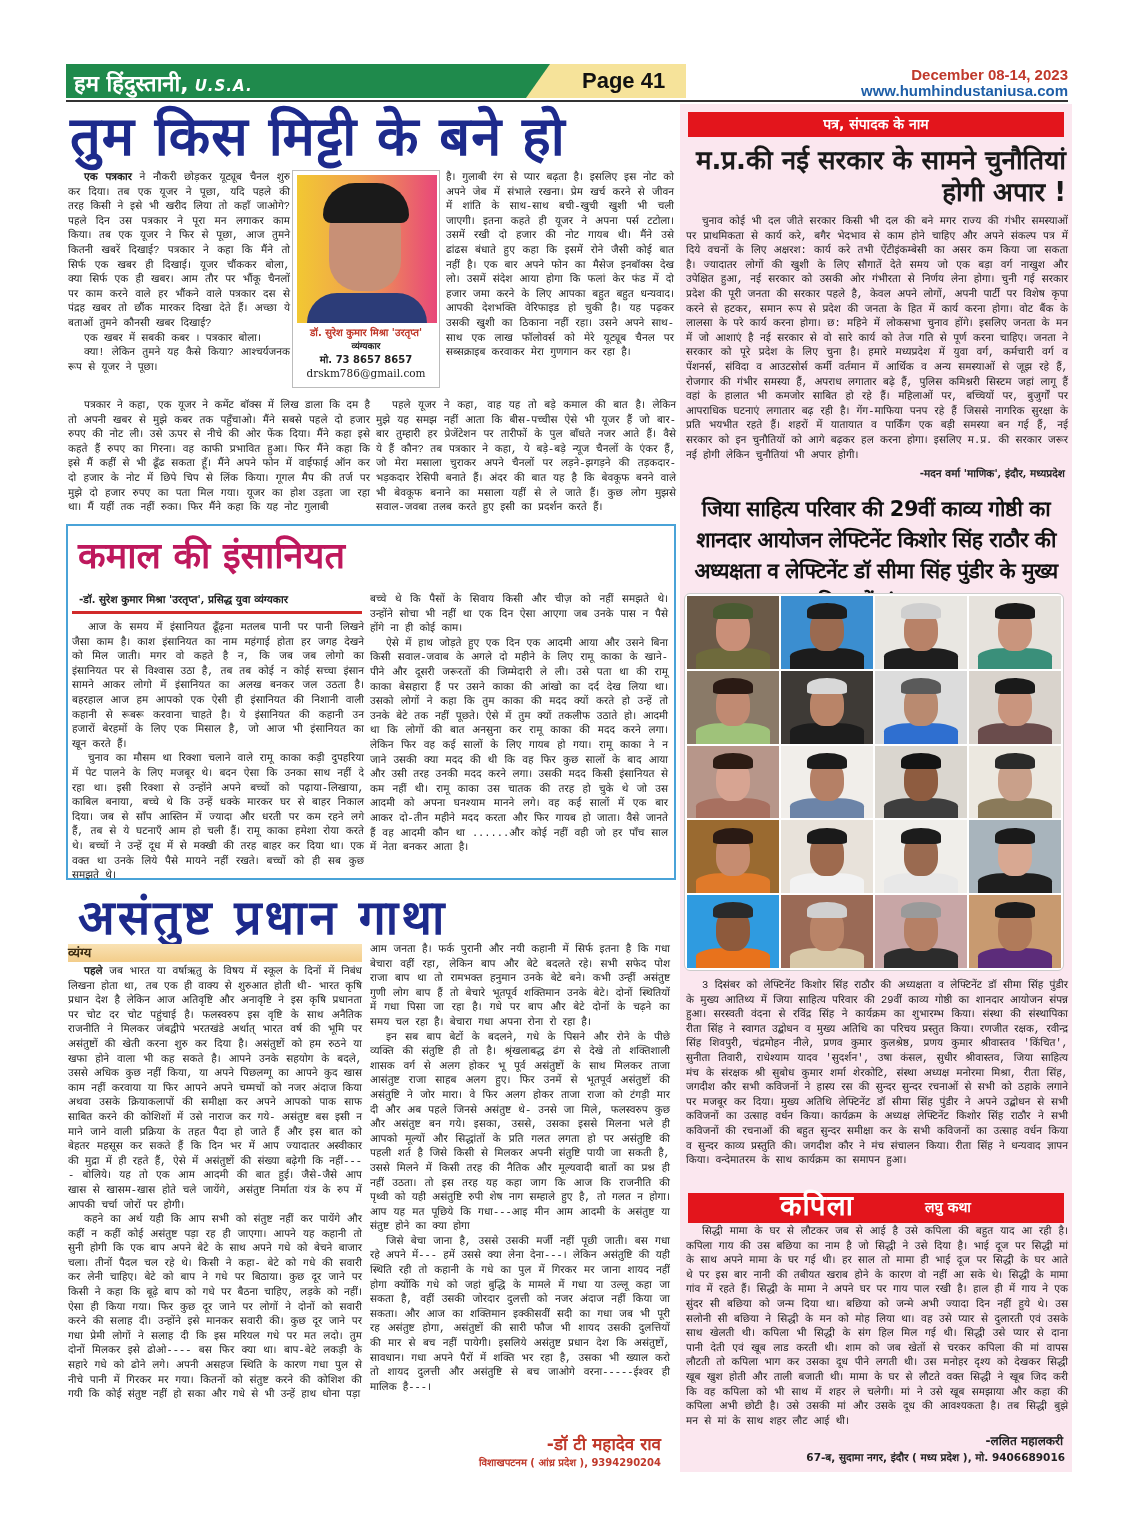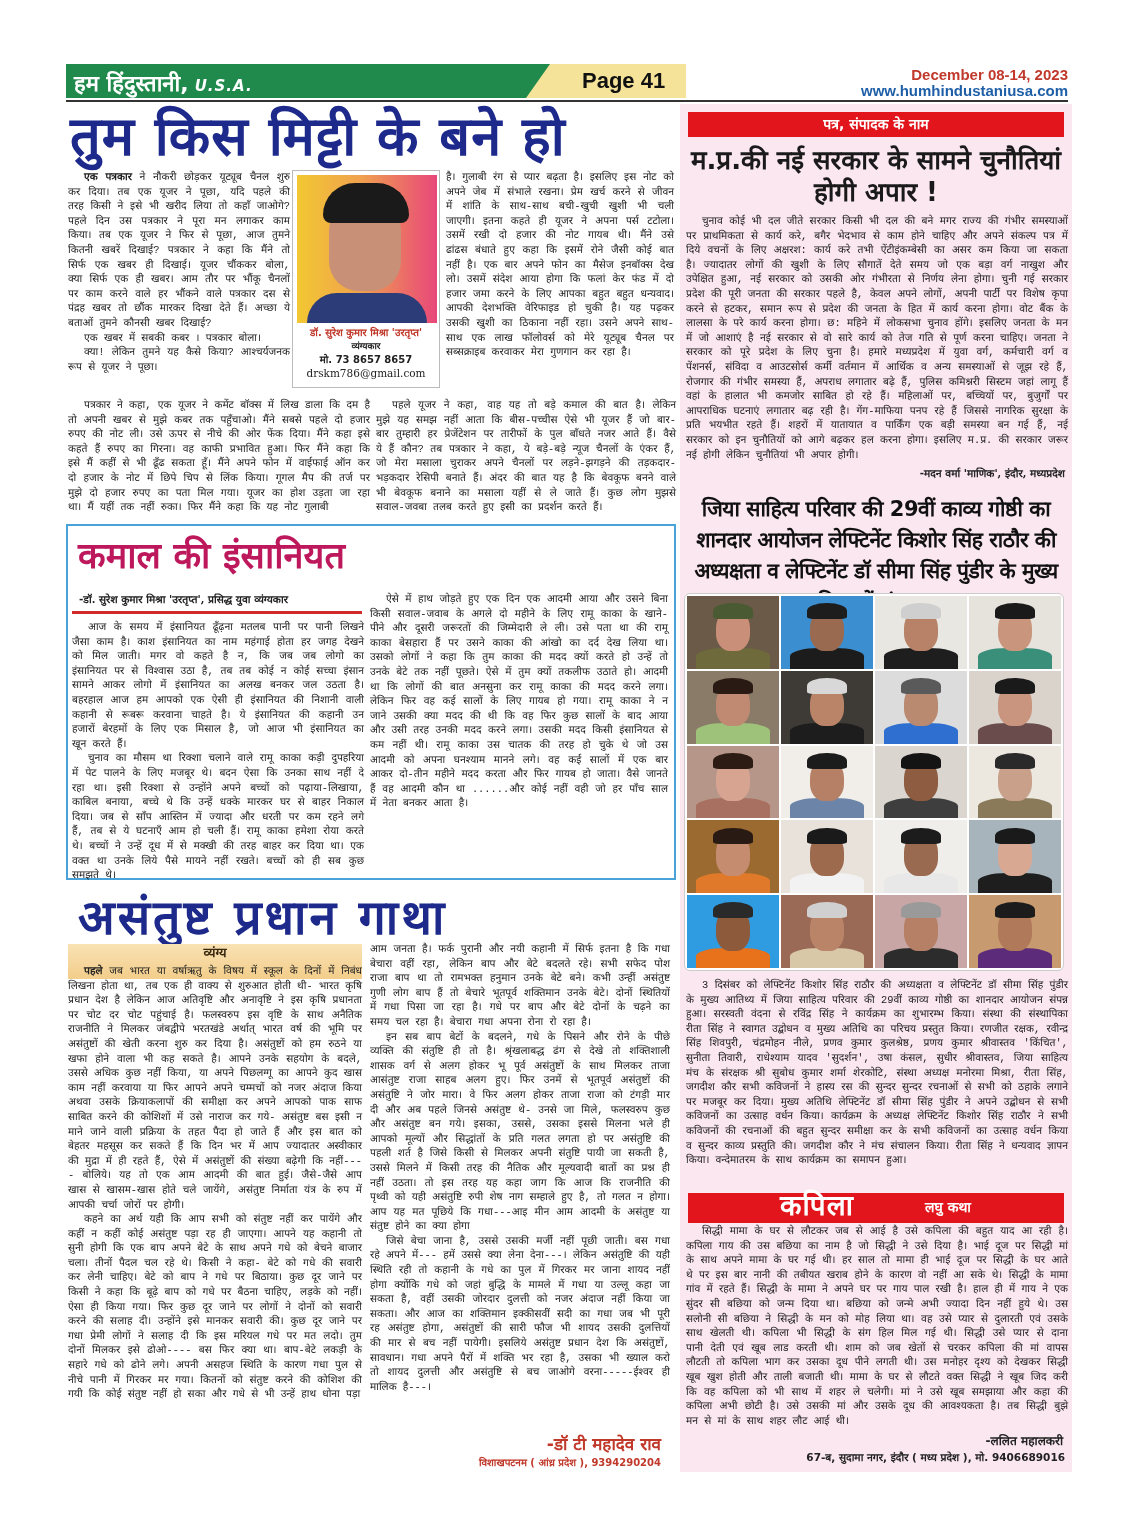--- a/index.html
+++ b/index.html
@@ -45,30 +45,30 @@
   #a1-bottom-r { left: 376px; top: 398px; width: 300px; }
 
   
   #a2-box { left: 66px; top: 524px; width: 610px; height: 356px; border: 2px solid #4aa3d8; }
   #a2-byline { left: 72px; top: 592px; font-size: 10.5px; font-weight: bold; color: #222; white-space: nowrap; font-family: "DejaVu Serif", serif; margin-left: 7px; }
   #a2-redbar { left: 72px; top: 611px; width: 290px; height: 3px; background: #d12a2a; }
   #a2-col1 { left: 72px; top: 620px; width: 292px; }
   #a2-col2 { left: 370px; top: 592px; width: 298px; }
 
   
-  #a3-tag { left: 68px; top: 944px; width: 294px; height: 35px; background: linear-gradient(#f9e2b4, #f3cd8a); text-align: center; font-size: 13px; font-weight: bold; color: #3a2a10; line-height: 17px; }
+  #a3-tag { left: 68px; top: 944px; width: 294px; height: 18px; background: linear-gradient(#f9e2b4, #f3cd8a); text-align: left; font-size: 13px; font-weight: bold; color: #3a2a10; line-height: 17px; }
   #a3-col1 { left: 68px; top: 964px; width: 294px; }
   #a3-col2 { left: 370px; top: 942px; width: 300px; }
   #a3-author { right: 474px; top: 1432px; font-size: 17px; font-weight: bold; color: #c0392b; white-space: nowrap; }
   #a3-loc { right: 474px; top: 1455px; font-size: 10px; font-weight: bold; color: #c0392b; white-space: nowrap; }
 
   
   #right-bg { left: 680px; top: 104px; width: 392px; height: 1368px; background: #fbe7ef; }
   #r-section-bar { left: 688px; top: 112px; width: 376px; height: 25px; background: #e3151c; color: #fff; text-align: center; font-size: 14px; font-weight: bold; line-height: 25px; }
-  #r-headline { left: 686px; top: 144px; width: 380px; text-align: center; font-size: 26px; line-height: 32px; font-weight: bold; color: #1a1a1a; }
+  #r-headline { left: 686px; top: 144px; width: 380px; text-align: right; font-size: 26px; line-height: 32px; font-weight: bold; color: #1a1a1a; }
   #r-letter { left: 686px; top: 214px; width: 382px; }
   #r-letter-sign { right: 70px; top: 466px; font-size: 10.5px; font-weight: bold; white-space: nowrap; font-family: "DejaVu Serif", serif; }
   #r-event-headline { left: 684px; top: 494px; width: 384px; font-size: 21px; line-height: 31px; font-weight: bold; color: #111; text-align: center; letter-spacing: -0.5px; }
   #r-grid { left: 684px; top: 593px; width: 380px; height: 378px; border: 1px solid #ccc; border-radius: 6px; background: #fff; padding: 2px; display: grid; grid-template-columns: repeat(4, 1fr); grid-template-rows: repeat(5, 1fr); gap: 2px; }
   .tile { position: relative; overflow: hidden; }
   .tile .face { position: absolute; left: 50%; top: 18%; width: 38%; height: 58%; margin-left: -19%; border-radius: 45% 45% 40% 40%; }
   .tile .hair { position: absolute; left: 50%; top: 10%; width: 44%; height: 22%; margin-left: -22%; border-radius: 50% 50% 15% 15%; }
   .tile .body { position: absolute; left: 10%; bottom: 0; width: 80%; height: 28%; border-radius: 40% 40% 0 0; }
   #r-caption { left: 686px; top: 978px; width: 382px; }
   #r-kapila-bar { left: 688px; top: 1193px; width: 376px; height: 30px; background: #e3151c; }
@@ -120,20 +120,21 @@
 
 <div class="abs" id="a2-box"></div>
 <div class="abs headline" id="h2">कमाल की इंसानियत</div>
 <div class="abs" id="a2-byline">-डॉ. सुरेश कुमार मिश्रा 'उरतृप्त', प्रसिद्ध युवा व्यंग्यकार</div>
 <div class="abs" id="a2-redbar"></div>
 <div class="abs body-text" id="a2-col1">
   <p>आज के समय में इंसानियत ढूँढ़ना मतलब पानी पर पानी लिखने जैसा काम है। काश इंसानियत का नाम महंगाई होता हर जगह देखने को मिल जाती। मगर वो कहते है न, कि जब जब लोगो का इंसानियत पर से विश्वास उठा है, तब तब कोई न कोई सच्चा इंसान सामने आकर लोगो में इंसानियत का अलख बनकर जल उठता है। बहरहाल आज हम आपको एक ऐसी ही इंसानियत की निशानी वाली कहानी से रूबरू करवाना चाहते है। ये इंसानियत की कहानी उन हजारों बेरहमों के लिए एक मिसाल है, जो आज भी इंसानियत का खून करते हैं।</p>
   <p>चुनाव का मौसम था रिक्शा चलाने वाले रामू काका कड़ी दुपहरिया में पेट पालने के लिए मजबूर थे। बदन ऐसा कि उनका साथ नहीं दे रहा था। इसी रिक्शा से उन्होंने अपने बच्चों को पढ़ाया-लिखाया, काबिल बनाया, बच्चे थे कि उन्हें धक्के मारकर घर से बाहर निकाल दिया। जब से साँप आस्तिन में ज्यादा और धरती पर कम रहने लगे हैं, तब से ये घटनाएँ आम हो चली हैं। रामू काका हमेशा रोया करते थे। बच्चों ने उन्हें दूध में से मक्खी की तरह बाहर कर दिया था। एक वक्त था उनके लिये पैसे मायने नहीं रखते। बच्चों को ही सब कुछ समझते थे।</p>
 </div>
 <div class="abs body-text" id="a2-col2">
+  <p style="text-indent:0">बच्चे थे कि पैसों के सिवाय किसी और चीज़ को नहीं समझते थे। उन्होंने सोचा भी नहीं था एक दिन ऐसा आएगा जब उनके पास न पैसे होंगे ना ही कोई काम।</p>
   <p>ऐसे में हाथ जोड़ते हुए एक दिन एक आदमी आया और उसने बिना किसी सवाल-जवाब के अगले दो महीने के लिए रामू काका के खाने-पीने और दूसरी जरूरतों की जिम्मेदारी ले ली। उसे पता था की रामू काका बेसहारा हैं पर उसने काका की आंखो का दर्द देख लिया था। उसको लोगों ने कहा कि तुम काका की मदद क्यों करते हो उन्हें तो उनके बेटे तक नहीं पूछते। ऐसे में तुम क्यों तकलीफ उठाते हो। आदमी था कि लोगों की बात अनसुना कर रामू काका की मदद करने लगा। लेकिन फिर वह कई सालों के लिए गायब हो गया। रामू काका ने न जाने उसकी क्या मदद की थी कि वह फिर कुछ सालों के बाद आया और उसी तरह उनकी मदद करने लगा। उसकी मदद किसी इंसानियत से कम नहीं थी। रामू काका उस चातक की तरह हो चुके थे जो उस आदमी को अपना घनश्याम मानने लगे। वह कई सालों में एक बार आकर दो-तीन महीने मदद करता और फिर गायब हो जाता। वैसे जानते हैं वह आदमी कौन था ......और कोई नहीं वही जो हर पाँच साल में नेता बनकर आता है।</p>
 </div>
 
 <div class="abs headline" id="h3">असंतुष्ट प्रधान गाथा</div>
 <div class="abs" id="a3-tag">व्यंग्य</div>
 <div class="abs body-text" id="a3-col1">
   <p><span class="lead">पहले</span><span> जब भारत या वर्षाऋतु के विषय में स्कूल के दिनों में निबंध लिखना होता था, तब एक ही वाक्य से शुरुआत होती थी- भारत कृषि प्रधान देश है लेकिन आज अतिवृष्टि और अनावृष्टि ने इस कृषि प्रधानता पर चोट दर चोट पहुंचाई है। फलस्वरुप इस वृष्टि के साथ अनैतिक राजनीति ने मिलकर जंबद्वीपे भरतखंडे अर्थात् भारत वर्ष की भूमि पर असंतुष्टों की खेती करना शुरु कर दिया है। असंतुष्टों को हम रुठने या खफा होने वाला भी कह सकते है। आपने उनके सहयोग के बदले, उससे अधिक कुछ नहीं किया, या अपने पिछलग्गू का आपने कुद खास काम नहीं करवाया या फिर आपने अपने चम्मचों को नजर अंदाज किया अथवा उसके क्रियाकलापों की समीक्षा कर अपने आपको पाक साफ साबित करने की कोशिशों में उसे नाराज कर गये- असंतुष्ट बस इसी न माने जाने वाली प्रक्रिया के तहत पैदा हो जाते हैं और इस बात को बेहतर महसूस कर सकते हैं कि दिन भर में आप ज्यादातर अस्वीकार की मुद्रा में ही रहते हैं, ऐसे में असंतुष्टों की संख्या बढ़ेगी कि नहीं---- बोलिये। यह तो एक आम आदमी की बात हुई। जैसे-जैसे आप खास से खासम-खास होते चले जायेंगे, असंतुष्ट निर्माता यंत्र के रुप में आपकी चर्चा जोरों पर होगी।</span></p>
   <p>कहने का अर्थ यही कि आप सभी को संतुष्ट नहीं कर पायेंगे और कहीं न कहीं कोई असंतुष्ट पड़ा रह ही जाएगा। आपने यह कहानी तो सुनी होगी कि एक बाप अपने बेटे के साथ अपने गधे को बेचने बाजार चला। तीनों पैदल चल रहे थे। किसी ने कहा- बेटे को गधे की सवारी कर लेनी चाहिए। बेटे को बाप ने गधे पर बिठाया। कुछ दूर जाने पर किसी ने कहा कि बूढ़े बाप को गधे पर बैठना चाहिए, लड़के को नहीं। ऐसा ही किया गया। फिर कुछ दूर जाने पर लोगों ने दोनों को सवारी करने की सलाह दी। उन्होंने इसे मानकर सवारी की। कुछ दूर जाने पर गधा प्रेमी लोगों ने सलाह दी कि इस मरियल गधे पर मत लदो। तुम दोनों मिलकर इसे ढोओ---- बस फिर क्या था। बाप-बेटे लकड़ी के सहारे गधे को ढोने लगे। अपनी असहज स्थिति के कारण गधा पुल से नीचे पानी में गिरकर मर गया। कितनों को संतुष्ट करने की कोशिश की गयी कि कोई संतुष्ट नहीं हो सका और गधे से भी उन्हें हाथ धोना पड़ा</p>
 </div>
 <div class="abs body-text" id="a3-col2">

